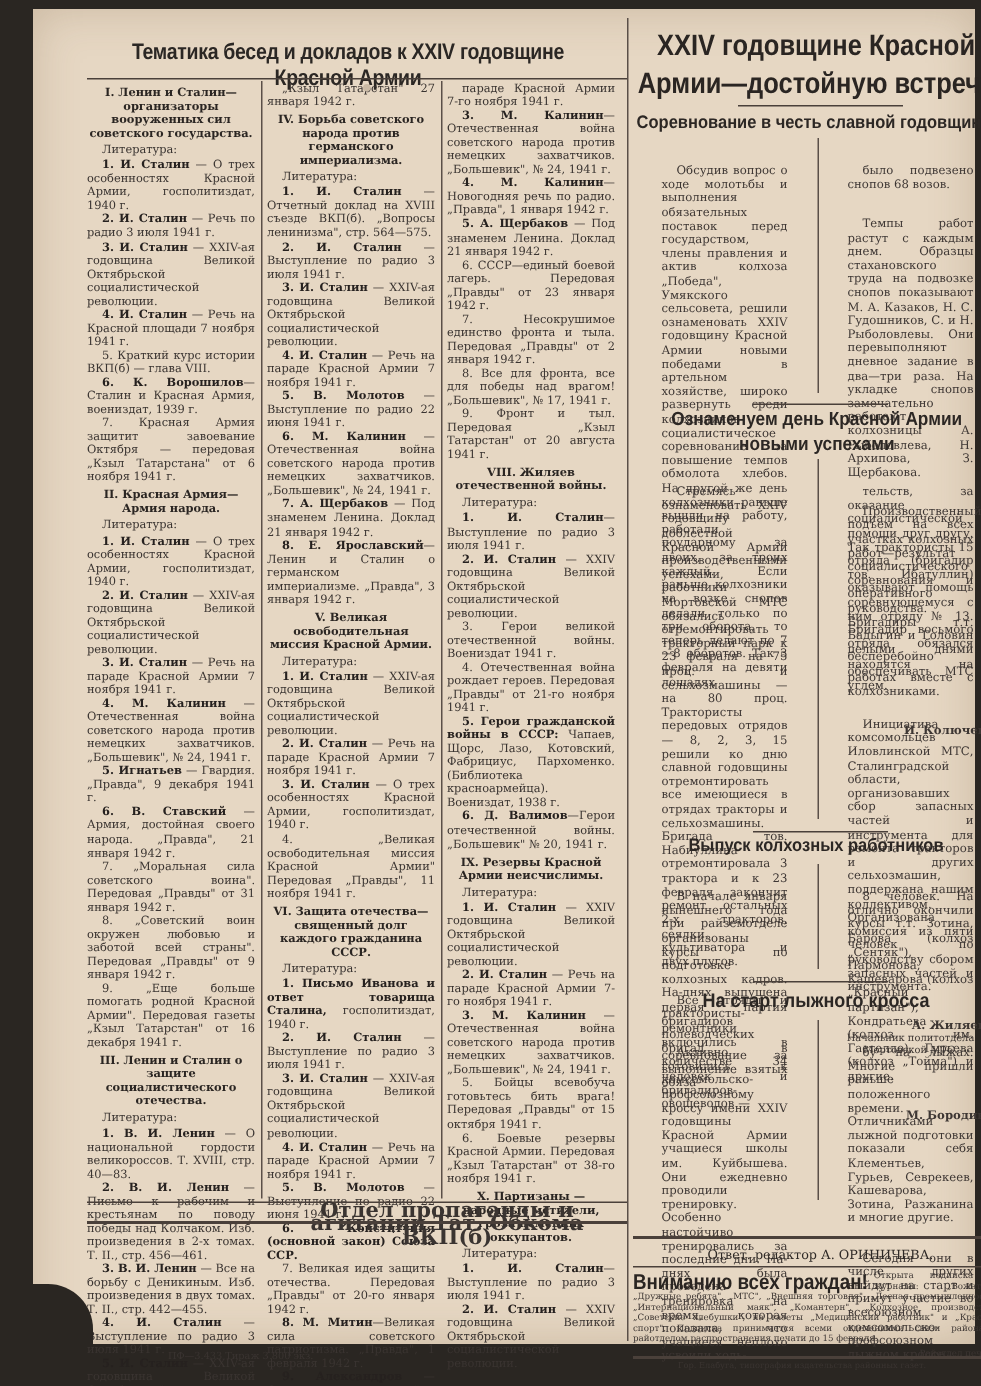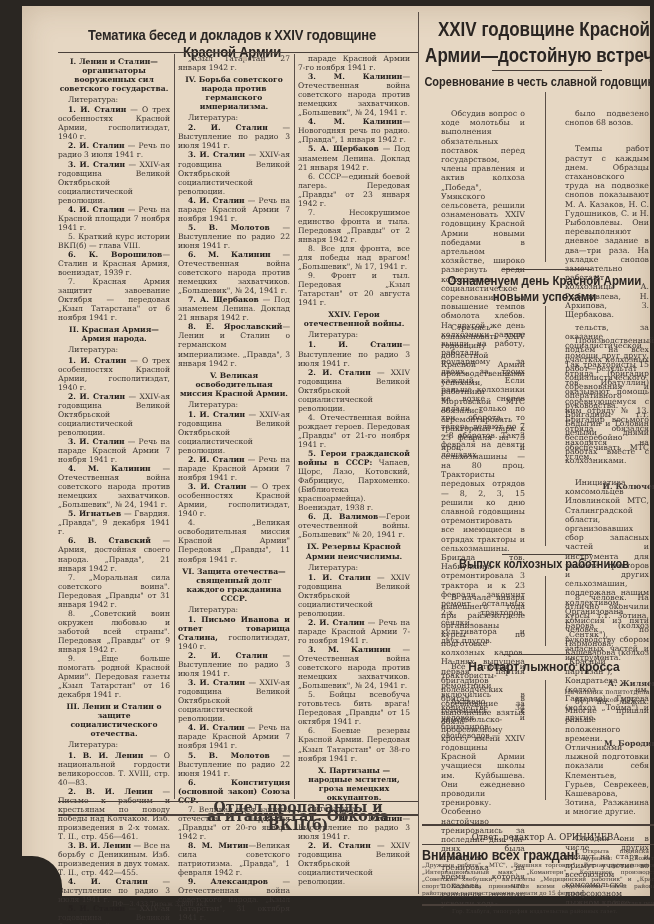--- a/index.html
+++ b/index.html
@@ -61,20 +61,21 @@
       <div class="it"><b>2. В. И. Ленин</b><span> — Письмо к рабочим и крестьянам по поводу победы над Колчаком. Изб. произведения в 2-х томах. Т. II., стр. 456—461.</span></div>
       <div class="it"><b>3. В. И. Ленин</b><span> — Все на борьбу с Деникиным. Изб. произведения в двух томах. Т. II., стр. 442—455.</span></div>
       <div class="it"><b>4. И. Сталин</b><span> — Выступление по радио 3 июля 1941 г.</span></div>
       <div class="it"><b>5. И. Сталин</b><span> — XXIV-ая годовщина Великой Октябрьской социалистической революции.</span></div>
     </div>
   <div class="vrule" style="left:152px;top:48px;height:745px;"></div>
   <div class="col" id="col2" style="left:156px;top:48px;width:112px;">
       <div class="it"><b></b><span>„Кзыл Татарстан" 27 января 1942 г.</span></div>
       <div class="sec">IV. Борьба советского народа против германского империализма.</div>
       <div class="lit">Литература:</div>
+      <div class="it"><b>1. И. Сталин</b><span> — Отчетный доклад на XVIII съезде ВКП(б). „Вопросы ленинизма", стр. 564—575.</span></div>
       <div class="it"><b>2. И. Сталин</b><span> — Выступление по радио 3 июля 1941 г.</span></div>
       <div class="it"><b>3. И. Сталин</b><span> — XXIV-ая годовщина Великой Октябрьской социалистической революции.</span></div>
       <div class="it"><b>4. И. Сталин</b><span> — Речь на параде Красной Армии 7 ноября 1941 г.</span></div>
       <div class="it"><b>5. В. Молотов</b><span> — Выступление по радио 22 июня 1941 г.</span></div>
       <div class="it"><b>6. М. Калинин</b><span> — Отечественная война советского народа против немецких захватчиков. „Большевик", № 24, 1941 г.</span></div>
       <div class="it"><b>7. А. Щербаков</b><span> — Под знаменем Ленина. Доклад 21 января 1942 г.</span></div>
       <div class="it"><b>8. Е. Ярославский</b><span>—Ленин и Сталин о германском империализме. „Правда", 3 января 1942 г.</span></div>
       <div class="sec">V. Великая освободительная миссия Красной Армии.</div>
       <div class="lit">Литература:</div>
       <div class="it"><b>1. И. Сталин</b><span> — XXIV-ая годовщина Великой Октябрьской социалистической революции.</span></div>
@@ -96,24 +97,25 @@
   <div class="vrule" style="left:272px;top:48px;height:745px;"></div>
   <div class="col" id="col3" style="left:276px;top:48px;width:112px;">
       <div class="it"><b></b><span>параде Красной Армии 7-го ноября 1941 г.</span></div>
       <div class="it"><b>3. М. Калинин</b><span>—Отечественная война советского народа против немецких захватчиков. „Большевик", № 24, 1941 г.</span></div>
       <div class="it"><b>4. М. Калинин</b><span>—Новогодняя речь по радио. „Правда", 1 января 1942 г.</span></div>
       <div class="it"><b>5. А. Щербаков</b><span> — Под знаменем Ленина. Доклад 21 января 1942 г.</span></div>
       <div class="it"><b></b><span>6. СССР—единый боевой лагерь. Передовая „Правды" от 23 января 1942 г.</span></div>
       <div class="it"><b></b><span>7. Несокрушимое единство фронта и тыла. Передовая „Правды" от 2 января 1942 г.</span></div>
       <div class="it"><b></b><span>8. Все для фронта, все для победы над врагом! „Большевик", № 17, 1941 г.</span></div>
       <div class="it"><b></b><span>9. Фронт и тыл. Передовая „Кзыл Татарстан" от 20 августа 1941 г.</span></div>
-      <div class="sec">XXIV. Герои отечественной войны.</div>
+      <div class="sec">VIII. Жиляев отечественной войны.</div>
       <div class="lit">Литература:</div>
       <div class="it"><b>1. И. Сталин</b><span>—Выступление по радио 3 июля 1941 г.</span></div>
       <div class="it"><b>2. И. Сталин</b><span> — XXIV годовщина Великой Октябрьской социалистической революции.</span></div>
+      <div class="it"><b></b><span>3. Герои великой отечественной войны. Воениздат 1941 г.</span></div>
       <div class="it"><b></b><span>4. Отечественная война рождает героев. Передовая „Правды" от 21-го ноября 1941 г.</span></div>
       <div class="it"><b>5. Герои гражданской войны в СССР:</b><span> Чапаев, Щорс, Лазо, Котовский, Фабрициус, Пархоменко. (Библиотека красноармейца). Воениздат, 1938 г.</span></div>
       <div class="it"><b>6. Д. Валимов</b><span>—Герои отечественной войны. „Большевик" № 20, 1941 г.</span></div>
       <div class="sec">IX. Резервы Красной Армии неисчислимы.</div>
       <div class="lit">Литература:</div>
       <div class="it"><b>1. И. Сталин</b><span> — XXIV годовщина Великой Октябрьской социалистической революции.</span></div>
       <div class="it"><b>2. И. Сталин</b><span> — Речь на параде Красной Армии 7-го ноября 1941 г.</span></div>
       <div class="it"><b>3. М. Калинин</b><span> — Отечественная война советского народа против немецких захватчиков. „Большевик", № 24, 1941 г.</span></div>
       <div class="it"><b></b><span>5. Бойцы всевобуча готовьтесь бить врага! Передовая „Правды" от 15 октября 1941 г.</span></div>
       <div class="it"><b></b><span>6. Боевые резервы Красной Армии. Передовая „Кзыл Татарстан" от 38-го ноября 1941 г.</span></div>

